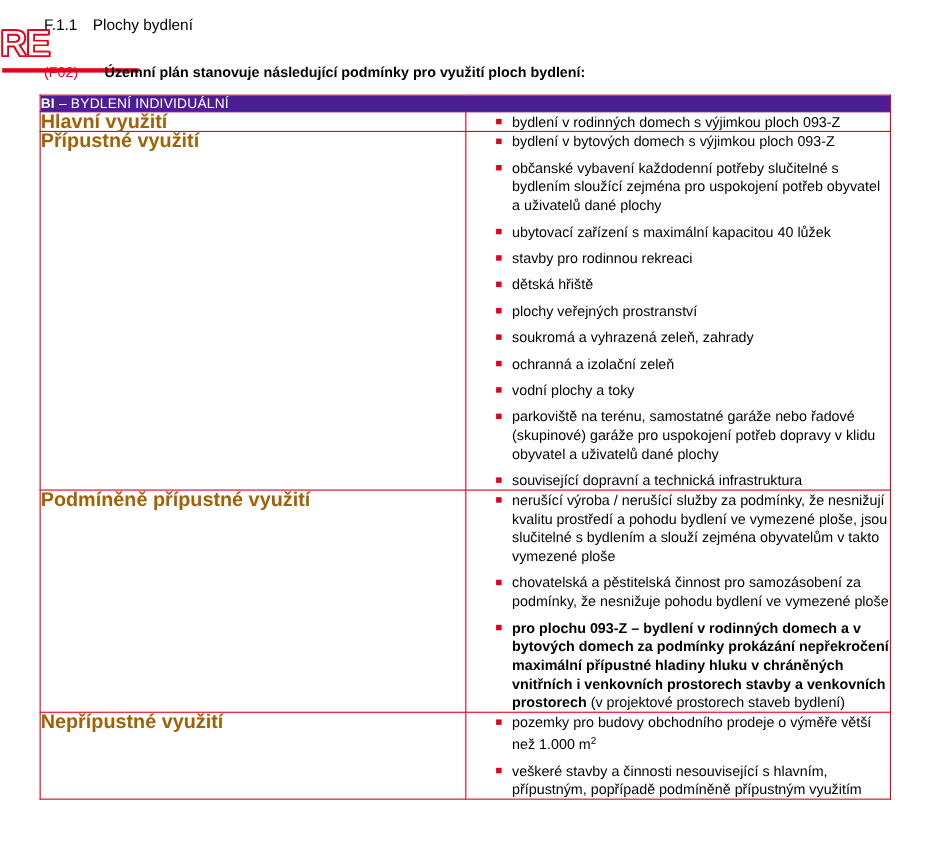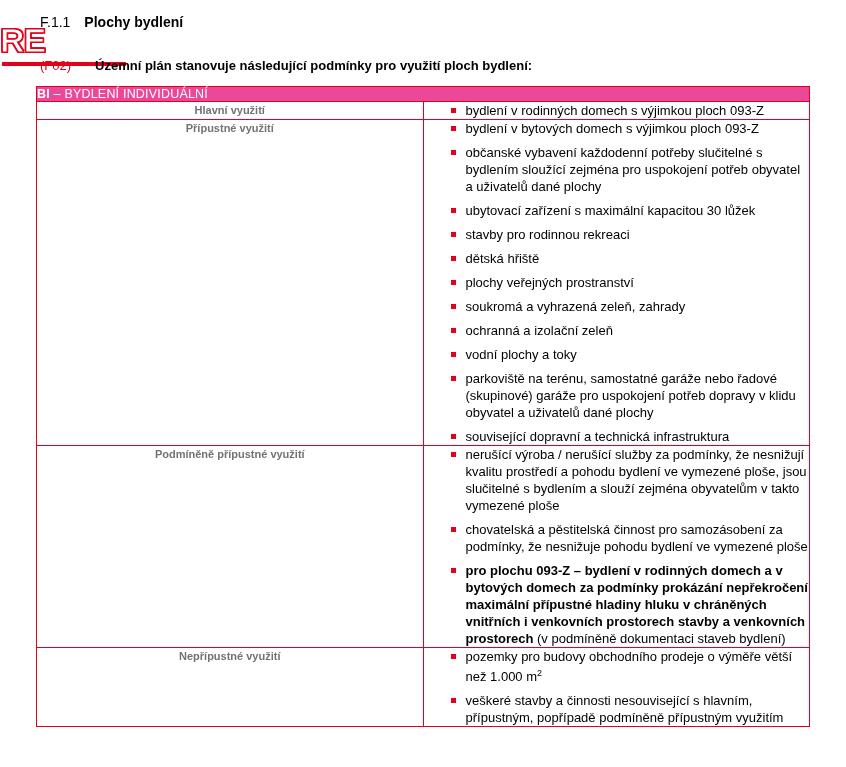--- a/index.html
+++ b/index.html
@@ -59,21 +59,21 @@
     left: 40px;
     top: 14px;
     white-space: nowrap;
   }
   .heading-num {
     font-weight: normal;
     font-size: 14px;
     margin-right: 14px;
   }
   .heading-title {
-    font-weight: bold;
+    font-weight: normal;
     font-size: 14px;
   }
   .intro-row {
     position: absolute;
     left: 40px;
     top: 58px;
     white-space: nowrap;
   }
   .intro-code {
     color: #e2001a;
@@ -92,35 +92,34 @@
     width: 774px;
     border-collapse: collapse;
     table-layout: fixed;
   }
   table.plan td, table.plan th {
     border: 1px solid #e2001a;
     vertical-align: top;
     padding: 0;
   }
   .hdr td {
-    background: #ec4899;
+    background: #4c1d95;
     color: #ffffff;
     padding: 4px 8px 5px 8px;
     font-size: 12.5px;
     letter-spacing: 0.2px;
   }
   .hdr b { font-weight: bold; }
   .label-cell {
     width: 196px;
-    color: #737373;
+    color: #a16207;
     font-weight: bold;
-    font-size: 11px;
+    font-size: 18px;
     padding: 8px 6px 10px 8px;
     line-height: 17px;
-    text-align: center;
   }
   .items-cell {
     padding: 7px 8px 9px 0px;
   }
   ul.bullets {
     list-style: none;
     margin: 0;
     padding: 0;
   }
   ul.bullets li {
@@ -176,39 +175,39 @@
               <li><span>bydlení v rodinných domech s výjimkou ploch 093-Z</span></li>
             </ul>
           </td>
         </tr>
         <tr>
           <td class="label-cell">Přípustné využití</td>
           <td class="items-cell">
             <ul class="bullets">
               <li><span>bydlení v bytových domech s výjimkou ploch 093-Z</span></li>
               <li><span>občanské vybavení každodenní potřeby slučitelné s bydlením sloužící zejména pro uspokojení potřeb obyvatel a uživatelů dané plochy</span></li>
-              <li><span>ubytovací zařízení s maximální kapacitou 30 lůžek</span></li>
+              <li><span>ubytovací zařízení s maximální kapacitou 40 lůžek</span></li>
               <li><span>stavby pro rodinnou rekreaci</span></li>
               <li><span>dětská hřiště</span></li>
               <li><span>plochy veřejných prostranství</span></li>
               <li><span>soukromá a vyhrazená zeleň, zahrady</span></li>
               <li><span>ochranná a izolační zeleň</span></li>
               <li><span>vodní plochy a toky</span></li>
               <li><span>parkoviště na terénu, samostatné garáže nebo řadové (skupinové) garáže pro uspokojení potřeb dopravy v klidu obyvatel a uživatelů dané plochy</span></li>
               <li><span>související dopravní a technická infrastruktura</span></li>
             </ul>
           </td>
         </tr>
         <tr>
           <td class="label-cell">Podmíněně přípustné využití</td>
           <td class="items-cell">
             <ul class="bullets">
               <li><span>nerušící výroba / nerušící služby za podmínky, že nesnižují kvalitu prostředí a pohodu bydlení ve vymezené ploše, jsou slučitelné s bydlením a slouží zejména obyvatelům v takto vymezené ploše</span></li>
               <li><span>chovatelská a pěstitelská činnost pro samozásobení za podmínky, že nesnižuje pohodu bydlení ve vymezené ploše</span></li>
-              <li class="bold"><span>pro plochu 093-Z – bydlení v rodinných domech a v  bytových domech za podmínky prokázání nepřekročení maximální přípustné hladiny hluku v  chráněných vnitřních i venkovních prostorech stavby a venkovních prostorech</span><span class="normal"> (v podmíněně dokumentaci staveb bydlení)</span></li>
+              <li class="bold"><span>pro plochu 093-Z – bydlení v rodinných domech a v  bytových domech za podmínky prokázání nepřekročení maximální přípustné hladiny hluku v  chráněných vnitřních i venkovních prostorech stavby a venkovních prostorech</span><span class="normal"> (v projektové prostorech staveb bydlení)</span></li>
             </ul>
           </td>
         </tr>
         <tr>
           <td class="label-cell">Nepřípustné využití</td>
           <td class="items-cell">
             <ul class="bullets">
               <li><span>pozemky pro budovy obchodního prodeje o výměře větší než 1.000 m</span><sup>2</sup></li>
               <li><span>veškeré stavby a činnosti nesouvisející s hlavním, přípustným, popřípadě podmíněně přípustným využitím</span></li>
             </ul>

